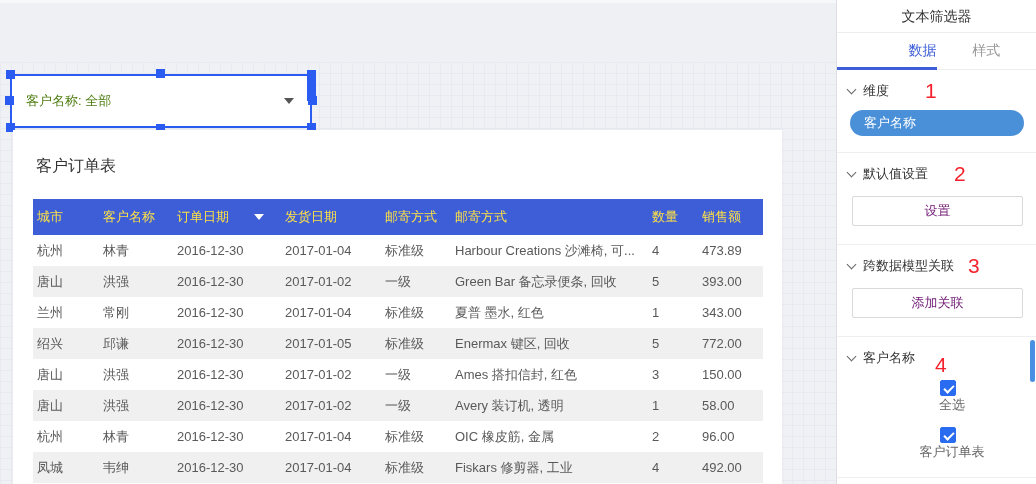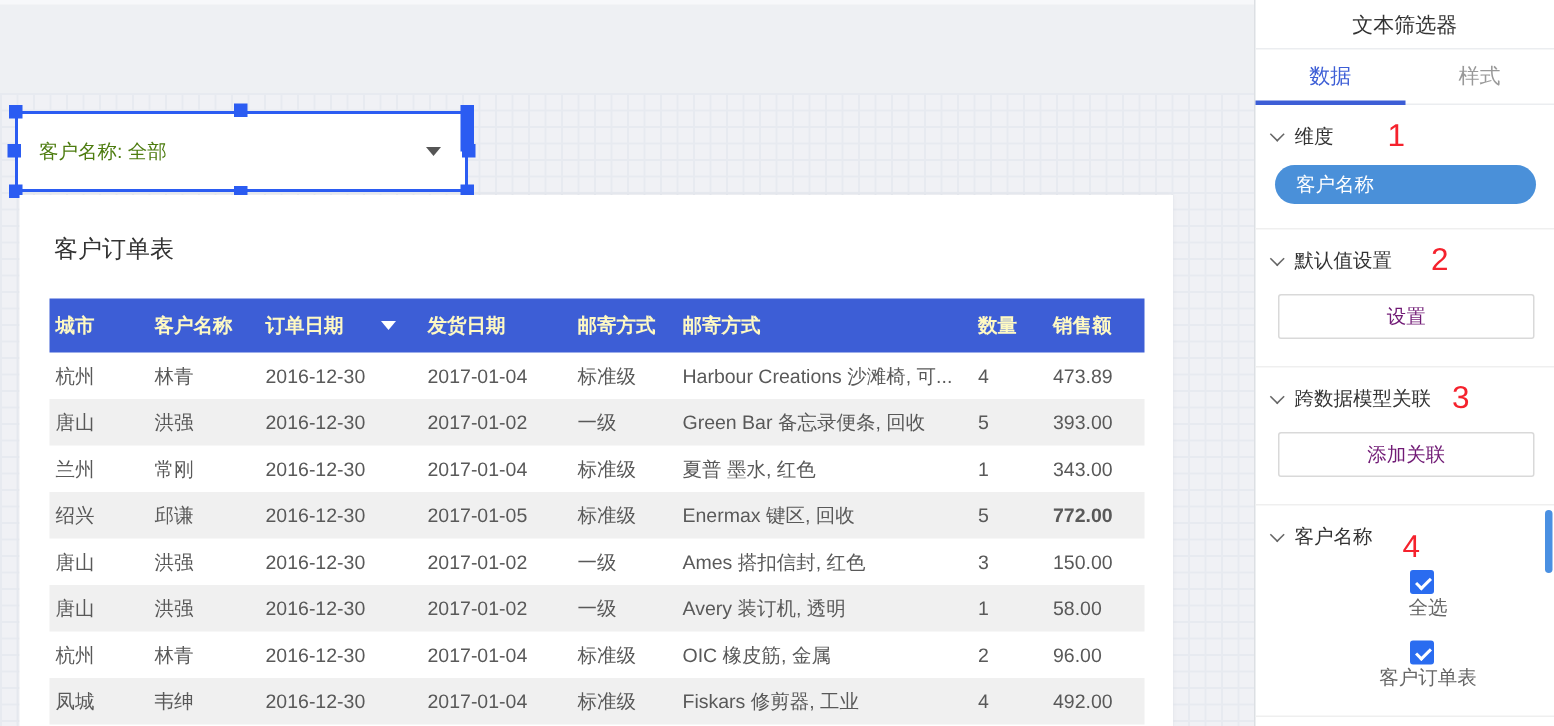--- a/index.html
+++ b/index.html
@@ -35,38 +35,38 @@
   .h{position:absolute;width:9px;height:9px;background:var(--selection-blue);}
   .h.tl{left:-6px;top:-6px;} .h.tm{left:50%;margin-left:-5px;top:-7px;} .h.tr{right:-6px;top:-6px;}
   .h.ml{left:-7px;top:50%;margin-top:-5px;} .h.mr{right:-7px;top:50%;margin-top:-5px;}
   .h.bl{left:-6px;bottom:-6px;} .h.bm{left:50%;margin-left:-5px;bottom:-7px;} .h.br{right:-6px;bottom:-6px;}
 
   
   .card{position:absolute;left:13px;top:130px;width:769px;height:354px;background:#fff;
     box-shadow:0 0 4px rgba(0,0,0,0.04);}
   .card-title{margin:26px 0 0 23px;font-size:16px;color:#333;}
   .table{margin:22px 0 0 20px;width:730px;font-size:13px;}
-  .thead{display:flex;height:36px;background:var(--accent-blue);color:#fef9c3;font-weight:bold;}
+  .thead{display:flex;height:36px;background:var(--accent-blue);color:#fde047;font-weight:normal;}
   .th{display:flex;align-items:center;padding-left:4px;}
   .th.sorted{justify-content:space-between;padding-right:17px;}
   .sort-icon{width:0;height:0;border-left:5px solid transparent;border-right:5px solid transparent;
     border-top:6px solid #fff;}
   .tr{display:flex;height:31px;color:#595959;}
   .tr:nth-child(even){background:var(--row-stripe);}
   .td{display:flex;align-items:center;padding-left:4px;overflow:hidden;white-space:nowrap;}
 
   
   .panel{position:relative;width:200px;height:484px;background:#fff;border-left:1px solid #dcdfe3;
     font-size:13px;flex-shrink:0;}
   .panel-title{height:33px;line-height:33px;text-align:center;font-size:14px;color:#333;
     border-bottom:1px solid #ebedf0;}
   .tabs{display:flex;height:37px;border-bottom:1px solid #ebedf0;}
   .tab{flex:1;position:relative;display:flex;align-items:center;justify-content:center;
     font-size:14px;color:#999;cursor:pointer;}
-  .tab.active{color:var(--accent-blue);}
+  .tab.active{color:var(--accent-blue);justify-content:flex-end;}
   .tab.active::after{content:"";position:absolute;left:0;right:0;bottom:-1px;height:3px;
     background:var(--accent-blue);}
 
   .section{padding:12px 8px 16px 8px;border-bottom:1px solid #efefef;}
   .sec-head{display:flex;align-items:center;color:#333;}
   .chev{width:7px;height:7px;border-right:1.5px solid #666;border-bottom:1.5px solid #666;
     transform:rotate(45deg);margin:-3px 8px 0 3px;flex-shrink:0;cursor:pointer;}
   .annot{color:var(--annotation-red);font-size:21px;line-height:18px;font-weight:400;}
   .a1{margin-left:36px;} .a2{margin-left:26px;} .a3{margin-left:14px;}
   .a4{margin-left:20px;position:relative;top:7px;} .a5{margin-left:14px;position:relative;top:1px;}
@@ -178,21 +178,21 @@
               <div class="td" style="width: 65px;">343.00</div>
             </div>
             <div class="tr">
               <div class="td" style="width: 66px;">绍兴</div>
               <div class="td" style="width: 74px;">邱谦</div>
               <div class="td" style="width: 108px;">2016-12-30</div>
               <div class="td" style="width: 100px;">2017-01-05</div>
               <div class="td" style="width: 70px;">标准级</div>
               <div class="td" style="width: 197px;">Enermax 键区, 回收</div>
               <div class="td" style="width: 50px;">5</div>
-              <div class="td" style="width: 65px; font-weight: bold;">772.00</div>
+              <div class="td" style="width: 65px;">772.00</div>
             </div>
             <div class="tr">
               <div class="td" style="width: 66px;">唐山</div>
               <div class="td" style="width: 74px;">洪强</div>
               <div class="td" style="width: 108px;">2016-12-30</div>
               <div class="td" style="width: 100px;">2017-01-02</div>
               <div class="td" style="width: 70px;">一级</div>
               <div class="td" style="width: 197px;">Ames 搭扣信封, 红色</div>
               <div class="td" style="width: 50px;">3</div>
               <div class="td" style="width: 65px;">150.00</div>

